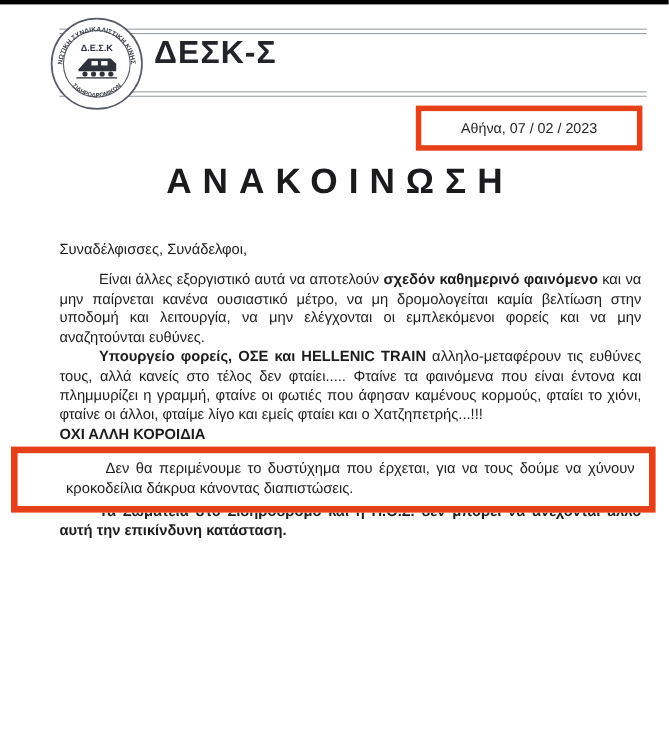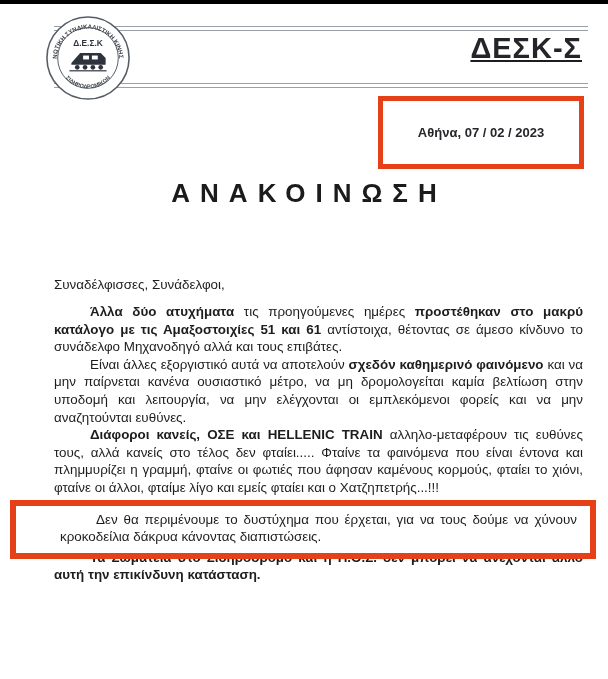--- a/index.html
+++ b/index.html
@@ -8,39 +8,39 @@
     font-family:"Liberation Sans", sans-serif;color:#1d1d1f;
     position:relative;
   }
   .top-bar{height:4px;background:#000;width:100%;}
   
   .letterhead{position:relative;margin:22px 20px 0 20px;height:62px;}
   .rule{position:absolute;left:34px;right:0;height:3px;
         border-top:1px solid #9aa0a8;border-bottom:1px solid #9aa0a8;}
   .rule-top{top:0;}
   .rule-bottom{bottom:0;}
-  .lh-text{margin-left:120px;margin-right:6px;text-align:right;padding-top:7px;text-decoration:underline;}
+  .lh-text{margin-left:120px;margin-right:6px;text-align:left;padding-top:7px;}
   .acronym{font-size:29px;font-weight:bold;letter-spacing:1px;line-height:30px;color:#23252b;}
   .fullname{font-size:11px;font-weight:bold;color:#45484f;margin-top:1px;letter-spacing:0.2px;}
   .logo{position:absolute;left:24px;top:-12px;width:88px;height:88px;}
   
   .date-box{
     width:188px;margin:8px 24px 0 auto;border:5px solid #e64018;
-    text-align:center;padding:24px 4px;font-size:13px;font-weight:bold;color:#26262a;
+    text-align:center;padding:8px 4px;font-size:13px;font-weight:normal;color:#26262a;
   }
   
   .doc-title{
-    text-align:center;font-size:26px;font-weight:bold;letter-spacing:10px;
+    text-align:center;font-size:32px;font-weight:bold;letter-spacing:10px;
     padding-left:10px;margin-top:9px;color:#1b1b1d;
   }
   
   .content{padding:14px 25px 0 54px;font-size:13.4px;line-height:17.6px;text-align:justify;}
   .para{margin:0;text-indent:36px;}
   .no-indent{text-indent:0;}
-  .salutation{margin-bottom:9px;margin-top:36px;}
+  .salutation{margin-bottom:9px;}
   .b{font-weight:bold;}
   .heading{font-weight:bold;}
   .redbox{
     border:6px solid #e64018;background:#fff;position:relative;z-index:2;
     margin:3px -13px 0 -44px;padding:5px 13px 7px 44px;
   }
   .closing{margin-top:-10px;position:relative;z-index:1;}
 </style>
 </head>
 <body>
@@ -83,30 +83,30 @@
 <div class="date-box">
   <span>Αθήνα,  07 / 02 / 2023</span>
 </div>
 
 <h1 class="doc-title">ΑΝΑΚΟΙΝΩΣΗ</h1>
 
 <main class="content">
 
   <p class="para no-indent salutation">Συναδέλφισσες, Συνάδελφοι,</p>
 
-  <p class="para"><span class="b">Άλλα δύο ατυχήματα</span><span> τις προηγούμενες ημέρες </span><span class="b">προστέθηκαν στο μακρύ κατάλογο με τις Αμαξοστοιχίες 51 και 61</span><span> αντίστοιχα, θέτοντας σε άμεσο κίνδυνο το συνάδελφο Μηχανοδηγό αλλά και τους επιβάτες.</span></p>
 
 
   <p class="para"><span>Είναι άλλες εξοργιστικό αυτά να αποτελούν </span><span class="b">σχεδόν καθημερινό φαινόμενο</span><span> και να μην παίρνεται κανένα ουσιαστικό μέτρο, να μη δρομολογείται καμία βελτίωση στην υποδομή και λειτουργία, να μην ελέγχονται οι εμπλεκόμενοι φορείς και να μην αναζητούνται ευθύνες.</span></p>
 
 
 
 
-  <p class="para"><span class="b">Διάφοροι κανείς, ΟΣΕ και HELLENIC TRAIN</span><span> αλληλο-μεταφέρουν τις ευθύνες τους, αλλά κανείς στο τέλος δεν φταίει..... Φταίνε τα φαινόμενα που είναι έντονα και πλημμυρίζει η γραμμή, φταίνε οι φωτιές που άφησαν καμένους κορμούς, φταίει το χιόνι, φταίνε οι άλλοι, φταίμε λίγο και εμείς φταίει και ο Χατζηπετρής...!!!</span></p>
+  <p class="para"><span class="b">Υπουργείο φορείς, ΟΣΕ και HELLENIC TRAIN</span><span> αλληλο-μεταφέρουν τις ευθύνες τους, αλλά κανείς στο τέλος δεν φταίει..... Φταίνε τα φαινόμενα που είναι έντονα και πλημμυρίζει η γραμμή, φταίνε οι φωτιές που άφησαν καμένους κορμούς, φταίει το χιόνι, φταίνε οι άλλοι, φταίμε λίγο και εμείς φταίει και ο Χατζηπετρής...!!!</span></p>
 
+  <p class="para no-indent heading">ΟΧΙ ΑΛΛΗ ΚΟΡΟΙΔΙΑ</p>
 
   <div class="redbox">
     <p class="para">Δεν θα περιμένουμε το δυστύχημα που έρχεται, για να τους δούμε να χύνουν κροκοδείλια δάκρυα κάνοντας διαπιστώσεις.</p>
   </div>
 
   <p class="para closing"><span class="b">Τα Σωματεία στο Σιδηρόδρομο και η Π.Ο.Σ. δεν μπορεί να ανέχονται άλλο αυτή την επικίνδυνη κατάσταση.</span></p>
 
 </main>
 
 </body></html>

